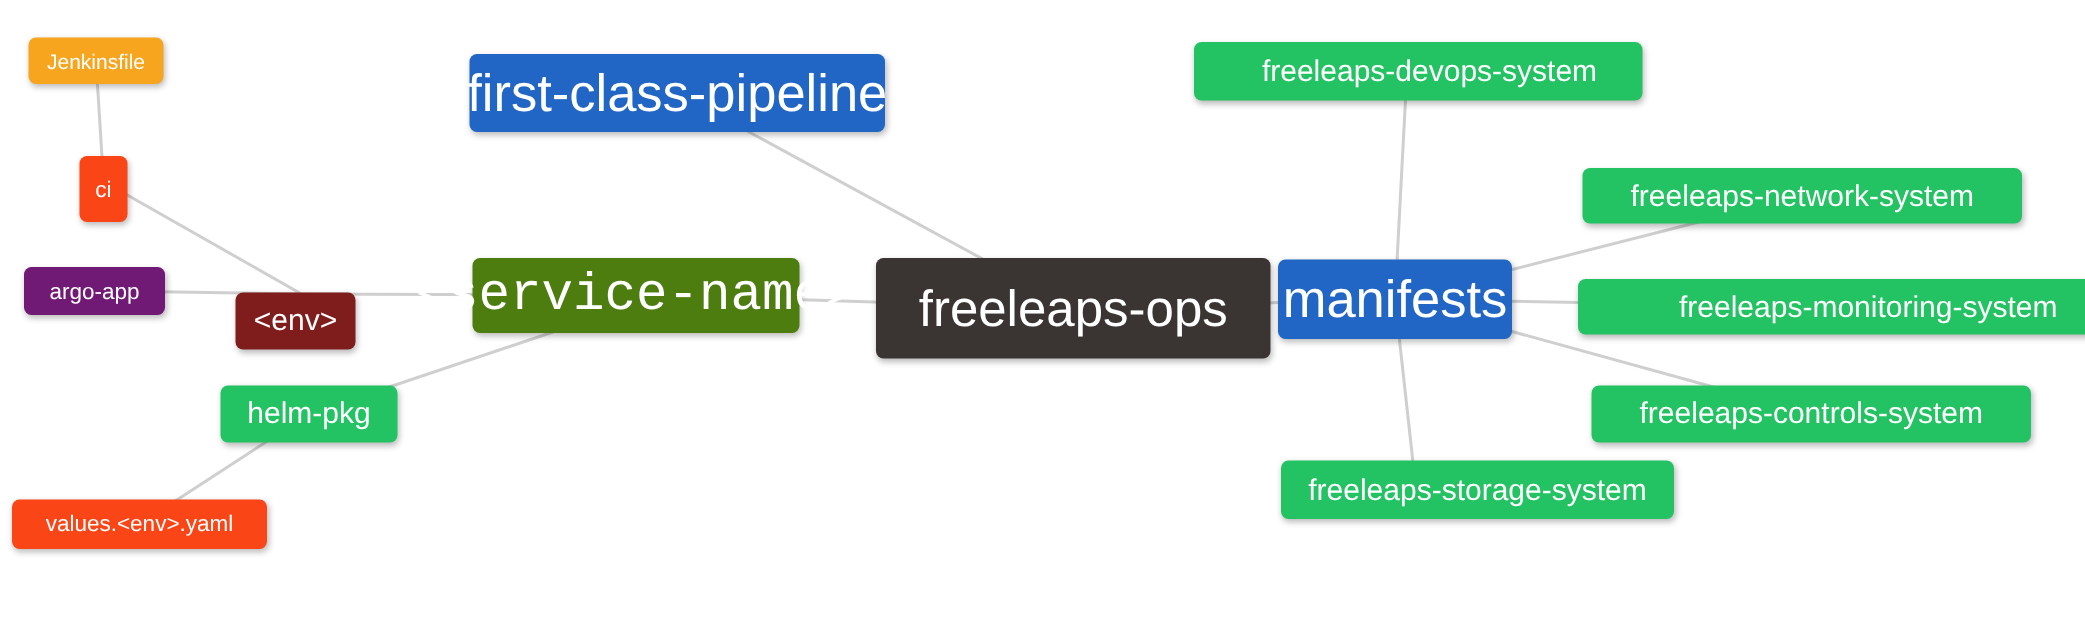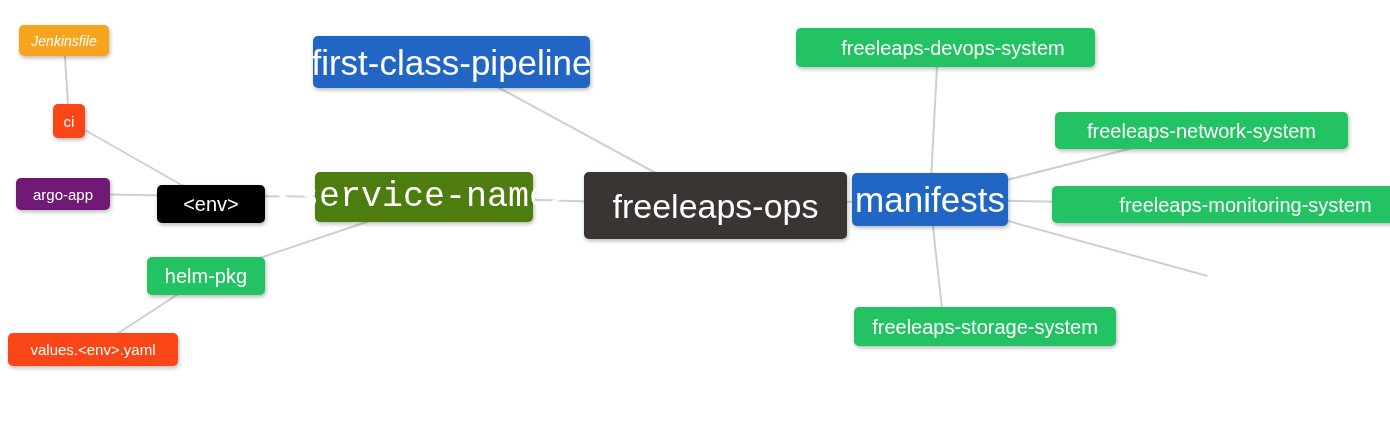--- a/index.html
+++ b/index.html
@@ -29,21 +29,21 @@
     box-shadow: 1px 2px 4px rgba(0,0,0,0.28);
     white-space: nowrap;
     cursor: default;
     line-height: 1;
     user-select: none;
   }
   .tier-root { font-size: 34px; }
   .tier-l1   { font-size: 35px; }
   .tier-l2   { font-size: 20px; }
   .tier-l3   { font-size: 15px; }
-  .tier-l4   { font-size: 14px; font-style: italic; }
+  .tier-l4   { font-size: 14px; }
 </style>
 </head>
 <body>
 
 <div class="canvas">
   <svg class="edges-layer" width="1390" height="421" viewBox="0 0 1390 421" aria-hidden="true">
       <line x1="64" y1="40.5" x2="69" y2="121" stroke="#cfcfcf" stroke-width="2"></line>
       <line x1="69" y1="121" x2="201" y2="196" stroke="#cfcfcf" stroke-width="2"></line>
       <line x1="75" y1="194" x2="201" y2="196" stroke="#cfcfcf" stroke-width="2"></line>
       <line x1="201" y1="196" x2="441" y2="197" stroke="#cfcfcf" stroke-width="2"></line>
@@ -56,23 +56,24 @@
       <line x1="930" y1="199.5" x2="1201.5" y2="130.5" stroke="#cfcfcf" stroke-width="2"></line>
       <line x1="930" y1="199.5" x2="1214.5" y2="204.5" stroke="#cfcfcf" stroke-width="2"></line>
       <line x1="930" y1="199.5" x2="1207.5" y2="276" stroke="#cfcfcf" stroke-width="2"></line>
       <line x1="930" y1="199.5" x2="944" y2="326.5" stroke="#cfcfcf" stroke-width="2"></line>
     </svg>
 
 <div class="node tier-root" style="left: 584px; top: 172px; width: 263px; height: 67px; background: rgb(58, 53, 51);">freeleaps-ops</div>
     <div class="node tier-l1" style="left: 313px; top: 36px; width: 277px; height: 52px; background: rgb(33, 102, 196);">first-class-pipeline</div>
     <div class="node tier-l1" style="left: 315px; top: 172px; width: 218px; height: 50px; background: #4d7c0f; font-family: Liberation Mono, monospace;">&lt;service-name&gt;</div>
     <div class="node tier-l1" style="left: 852px; top: 173px; width: 156px; height: 53px; background: rgb(33, 102, 196); text-align: right;">manifests</div>
-    <div class="node tier-l2" style="left: 157px; top: 185px; width: 108px; height: 38px; background: #000000;">&lt;env&gt;</div>
+    <div class="node tier-l2" style="left: 157px; top: 195px; width: 80px; height: 38px; background: #7f1d1d;">&lt;env&gt;</div>
     <div class="node tier-l2" style="left: 147px; top: 257px; width: 118px; height: 38px; background: rgb(35, 194, 99);">helm-pkg</div>
-    <div class="node tier-l3" style="left: 53px; top: 104px; width: 32px; height: 34px; background: rgb(250, 70, 22);">ci</div>
+    <div class="node tier-l3" style="left: 53px; top: 104px; width: 32px; height: 44px; background: rgb(250, 70, 22);">ci</div>
     <div class="node tier-l3" style="left: 16px; top: 178px; width: 94px; height: 32px; background: #701a75;">argo-app</div>
     <div class="node tier-l3" style="left: 8px; top: 333px; width: 170px; height: 33px; background: rgb(250, 70, 22);">values.&lt;env&gt;.yaml</div>
     <div class="node tier-l4" style="left: 19px; top: 25px; width: 90px; height: 31px; background: rgb(247, 164, 30);">Jenkinsfile</div>
     <div class="node tier-l2" style="left: 796px; top: 28px; width: 284px; height: 39px; background: rgb(35, 194, 99); padding-left: 15px;">freeleaps-devops-system</div>
     <div class="node tier-l2" style="left: 1055px; top: 112px; width: 293px; height: 37px; background: rgb(35, 194, 99);">freeleaps-network-system</div>
     <div class="node tier-l2" style="left: 1052px; top: 186px; width: 387px; height: 37px; background: rgb(35, 194, 99);">freeleaps-monitoring-system</div>
+    <div class="node tier-l2" style="left: 1061px; top: 257px; width: 293px; height: 38px; background: rgb(35, 194, 99);">freeleaps-controls-system</div>
     <div class="node tier-l2" style="left: 854px; top: 307px; width: 262px; height: 39px; background: rgb(35, 194, 99);">freeleaps-storage-system</div>
   </div>
 
 </body></html>

